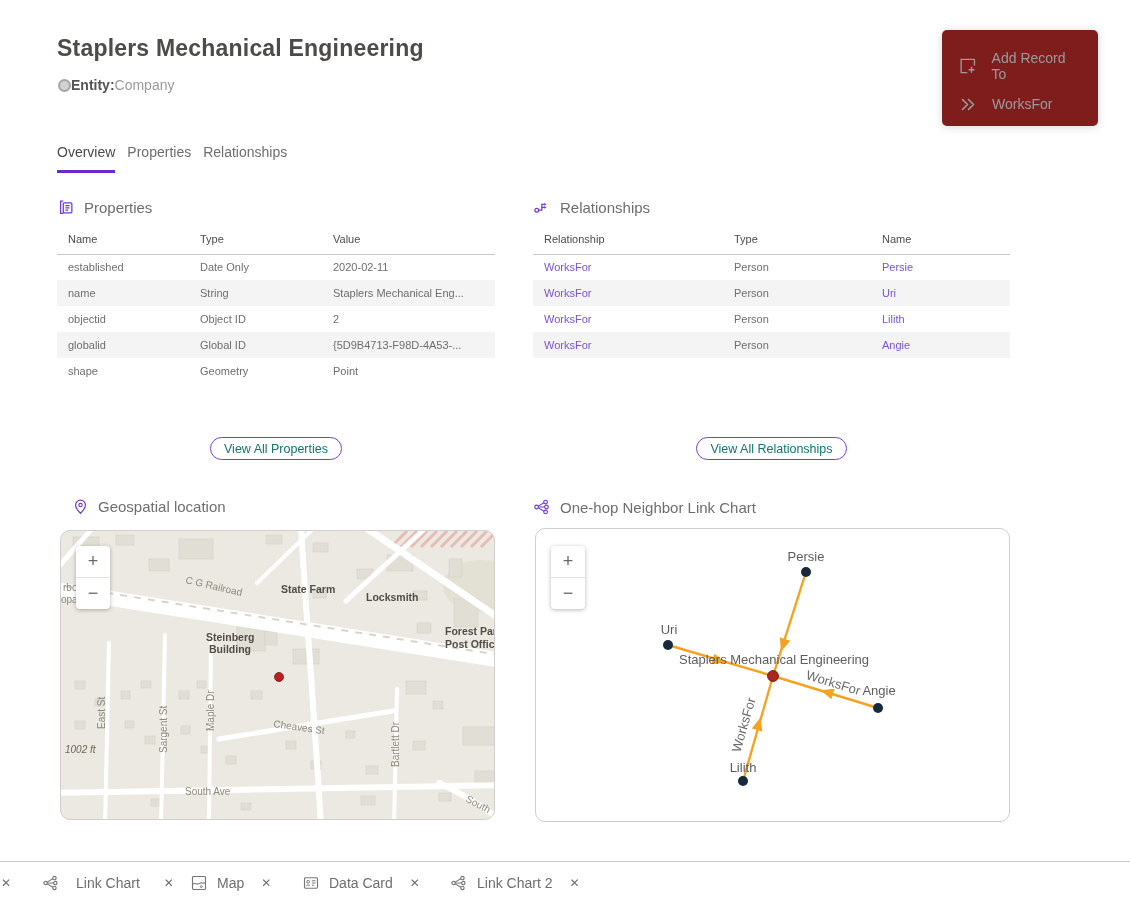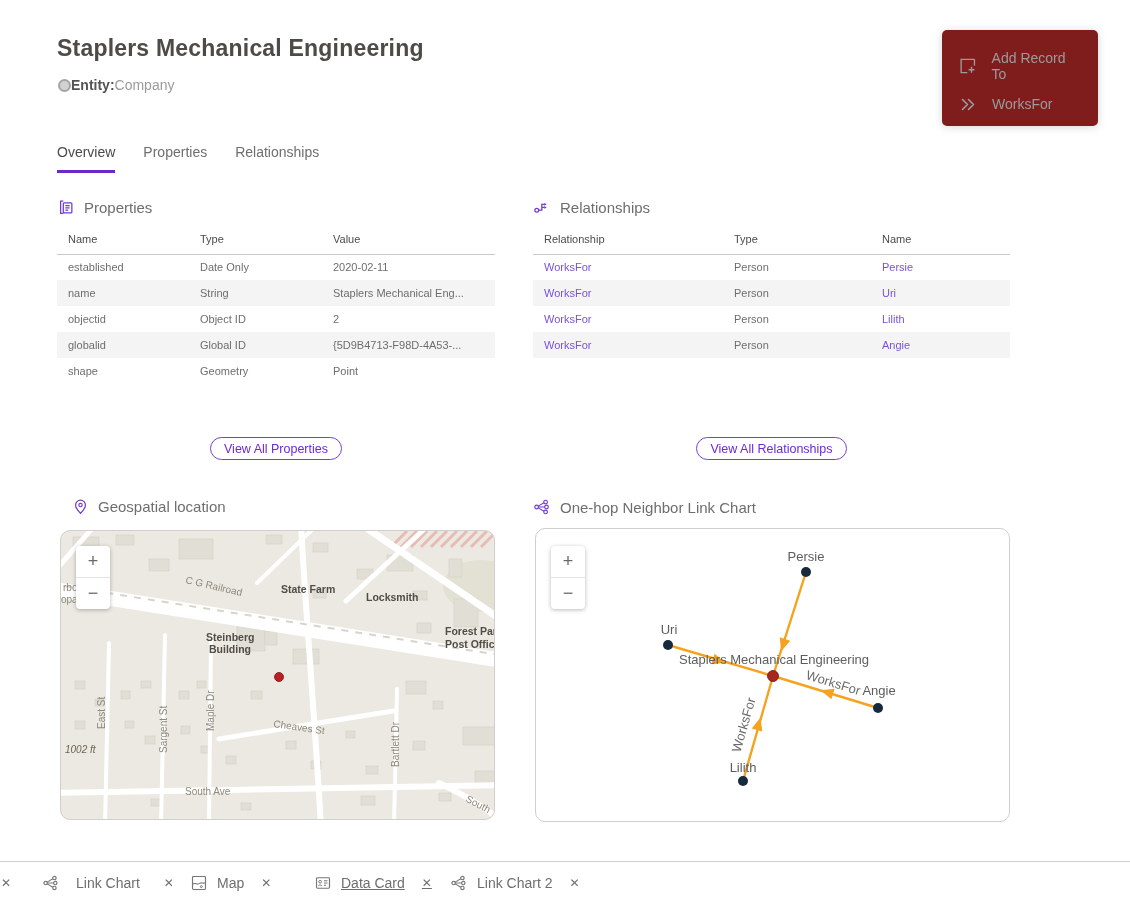--- a/index.html
+++ b/index.html
@@ -13,35 +13,35 @@
   .entity-dot { width:13px; height:13px; border-radius:50%; background:#d2d2d2; border:2px solid #a5a5a5; }
   .entity-label { font-weight:700; color:#545454; }
   .entity-value { color:#9b9b9b; }
 
   
   .menu-card { left:942px; top:30px; width:156px; height:96px; background:#7f1d1d; border-radius:5px;
                box-shadow:0 1px 8px rgba(0,0,0,.16); padding:14px 0; display:flex; flex-direction:column; justify-content:space-between; }
   .menu-item { display:flex; align-items:center; gap:14px; padding:6px 16px; color:#9b9b9b; font-size:14px; cursor:pointer; }
 
   
-  .tabs { left:57px; top:144px; display:flex; gap:28px; font-size:14px; }
+  .tabs { left:57px; top:144px; display:flex; gap:12px; font-size:14px; }
   .tab { padding-bottom:10px; color:#6e6e6e; cursor:pointer; }
   .tab.active { color:#4a4a4a; border-bottom:3px solid #6d28c9; }
 
   
   .section-head { display:flex; align-items:center; gap:9px; font-size:15px; color:#6e6e6e; }
 
   
   table { border-collapse:collapse; table-layout:fixed; font-size:11px; }
   th { text-align:left; font-weight:400; color:#4c4c4c; height:26px; padding:0 0 4px 11px; border-bottom:1px solid #c9c9c9; }
   td { height:26px; padding-left:11px; color:#6e6e6e; white-space:nowrap; overflow:hidden; }
   tbody tr:nth-child(even) { background:#f4f4f4; }
   .cell-link { color:#7a52d9; cursor:pointer; }
 
-  .pill-btn { height:23px; padding:0 13px; border:1px solid #7a3fd0; color:#6d28d9; background:#fff;
+  .pill-btn { height:23px; padding:0 13px; border:1px solid #7a3fd0; color:#0f766e; background:#fff;
               border-radius:12px; font-size:12.5px; font-family:inherit; cursor:pointer; }
   .btn-row { display:flex; justify-content:center; }
 
   
   .viz-card { border:1px solid #d0cfcd; border-radius:10px; overflow:hidden; background:#fff; }
   .map-bg { background:#ebe9e1; }
 
   .zoomctl { position:absolute; left:15px; top:15px; width:34px; background:#fff; border-radius:4px;
              box-shadow:0 1px 4px rgba(0,0,0,.28); z-index:5; }
   .zoomctl .zbtn { width:34px; height:31px; display:flex; align-items:center; justify-content:center;
@@ -375,21 +375,21 @@
   <div class="btab" style="left:190px;">
     <svg width="18" height="18" viewBox="0 0 20 20">
       <rect x="2.8" y="2.8" width="14.4" height="14.4" rx="1" fill="none" stroke="#777" stroke-width="1.3"></rect>
       <path d="M2.8,11.5 C6,8.5 7.5,13 10.5,10.5 C13,8.5 15,11.5 17.2,9.5" fill="none" stroke="#777" stroke-width="1.2"></path>
       <circle cx="12.6" cy="14" r="1.1" fill="none" stroke="#777" stroke-width="1.1"></circle>
     </svg>
     <span>Map</span>
     <span class="close">✕</span>
   </div>
 
-  <div class="btab" style="left:314px;text-decoration:underline;">
+  <div class="btab" style="left:302px;">
     <svg width="18" height="18" viewBox="0 0 20 20">
       <rect x="2.8" y="4.2" width="14.4" height="11.6" rx="1" fill="none" stroke="#777" stroke-width="1.3"></rect>
       <circle cx="6.8" cy="8.6" r="1.5" fill="none" stroke="#777" stroke-width="1.1"></circle>
       <path d="M4.8,13.2 C5.4,11.9 8.2,11.9 8.8,13.2" fill="none" stroke="#777" stroke-width="1.1"></path>
       <path d="M11,7.5 H15 M11,10 H15 M11,12.5 H13.5" stroke="#777" stroke-width="1.1"></path>
     </svg>
     <span>Data Card</span>
     <span class="close">✕</span>
   </div>
 

